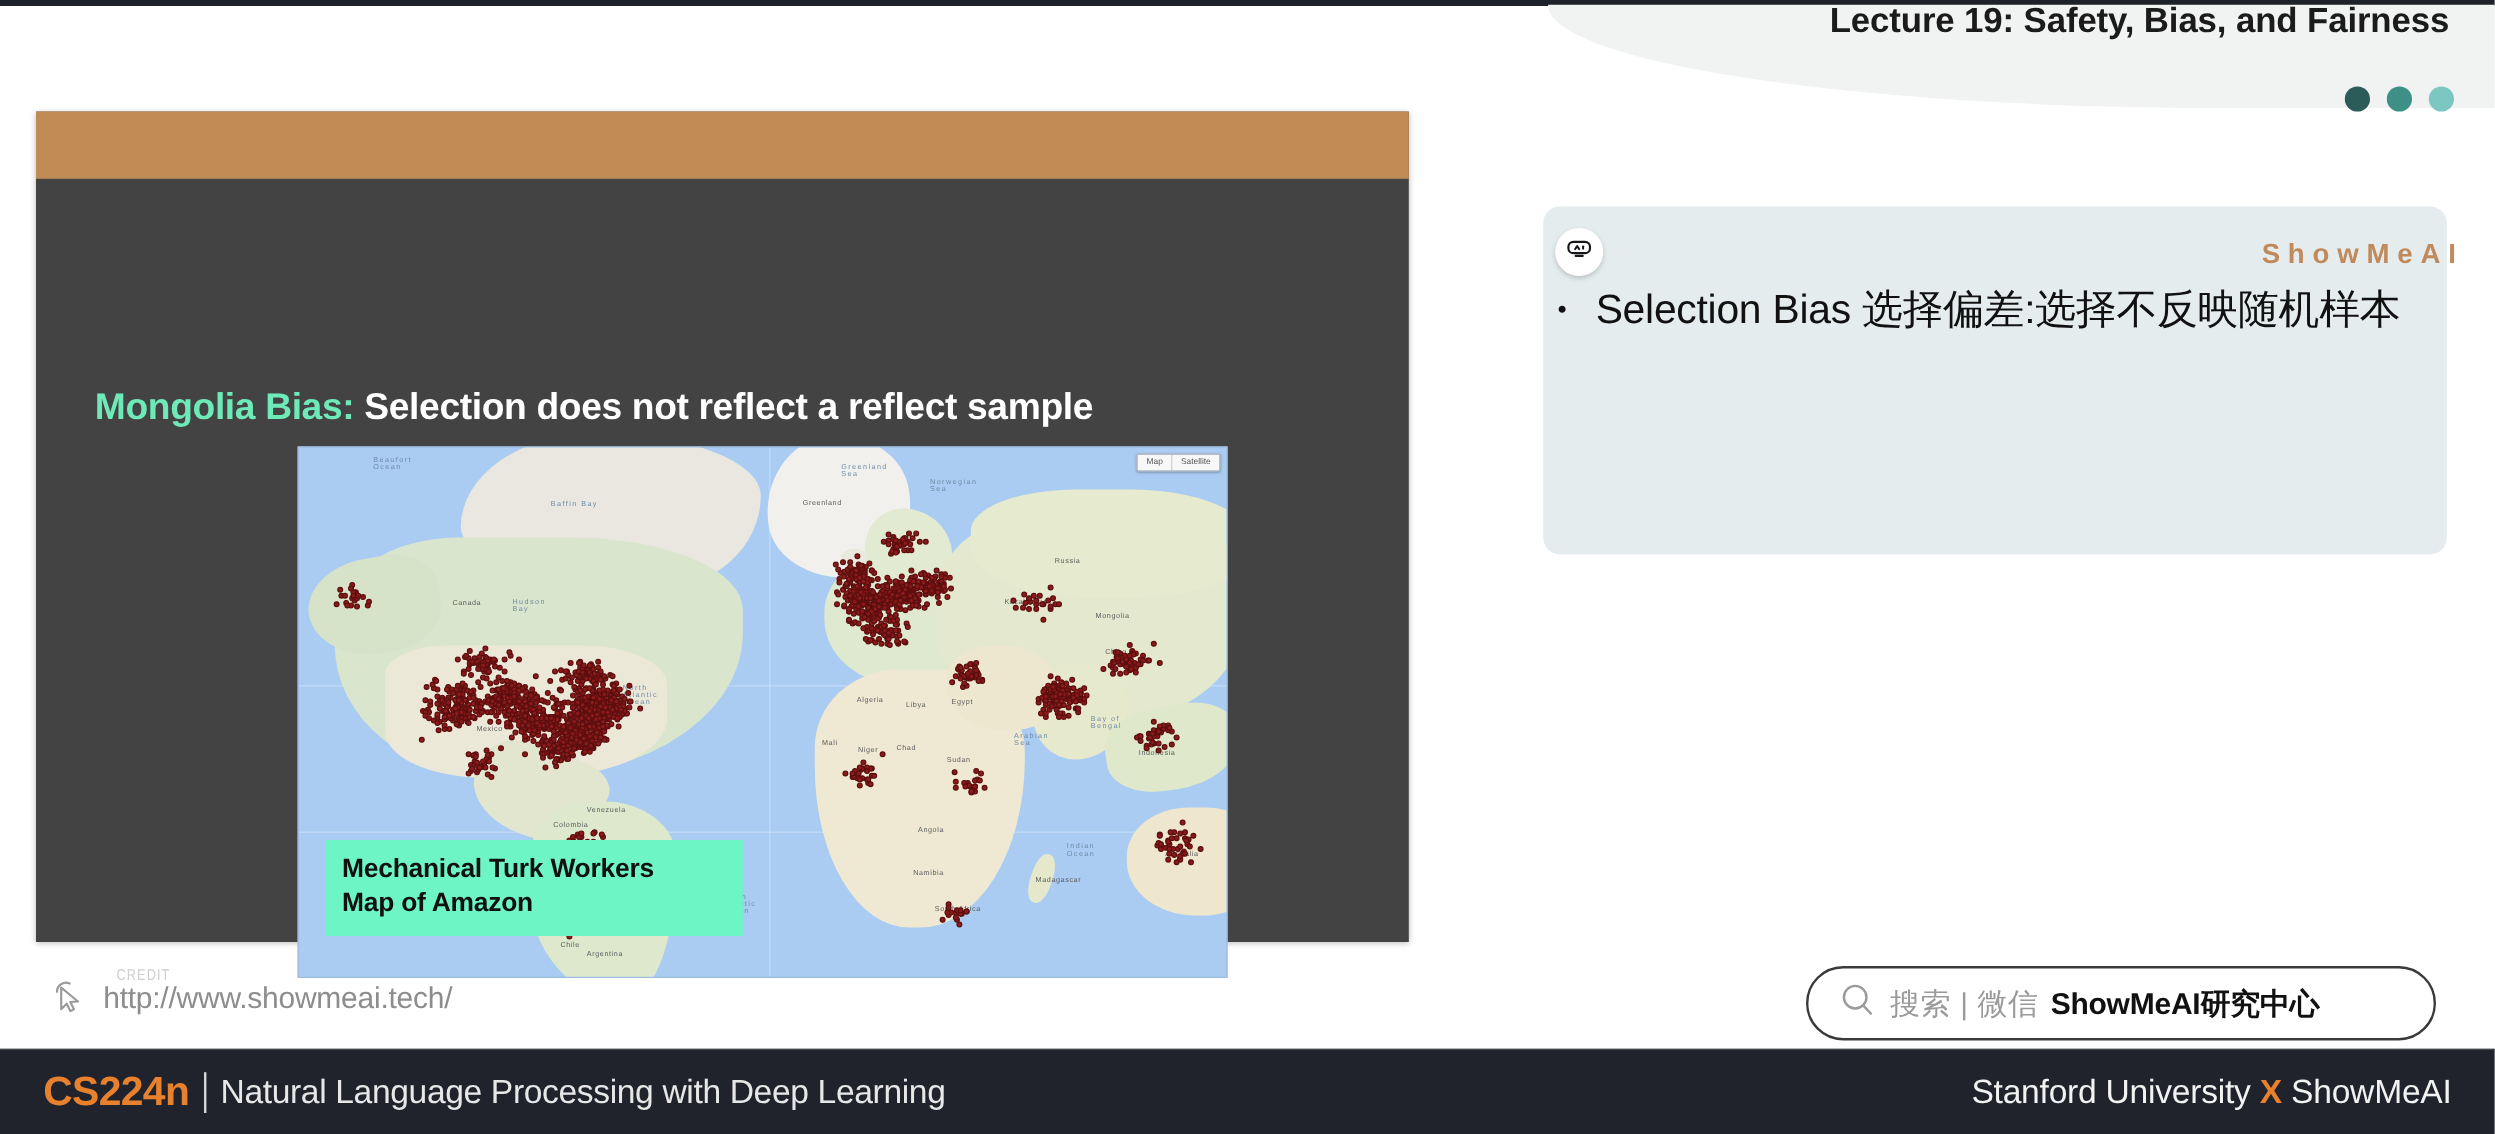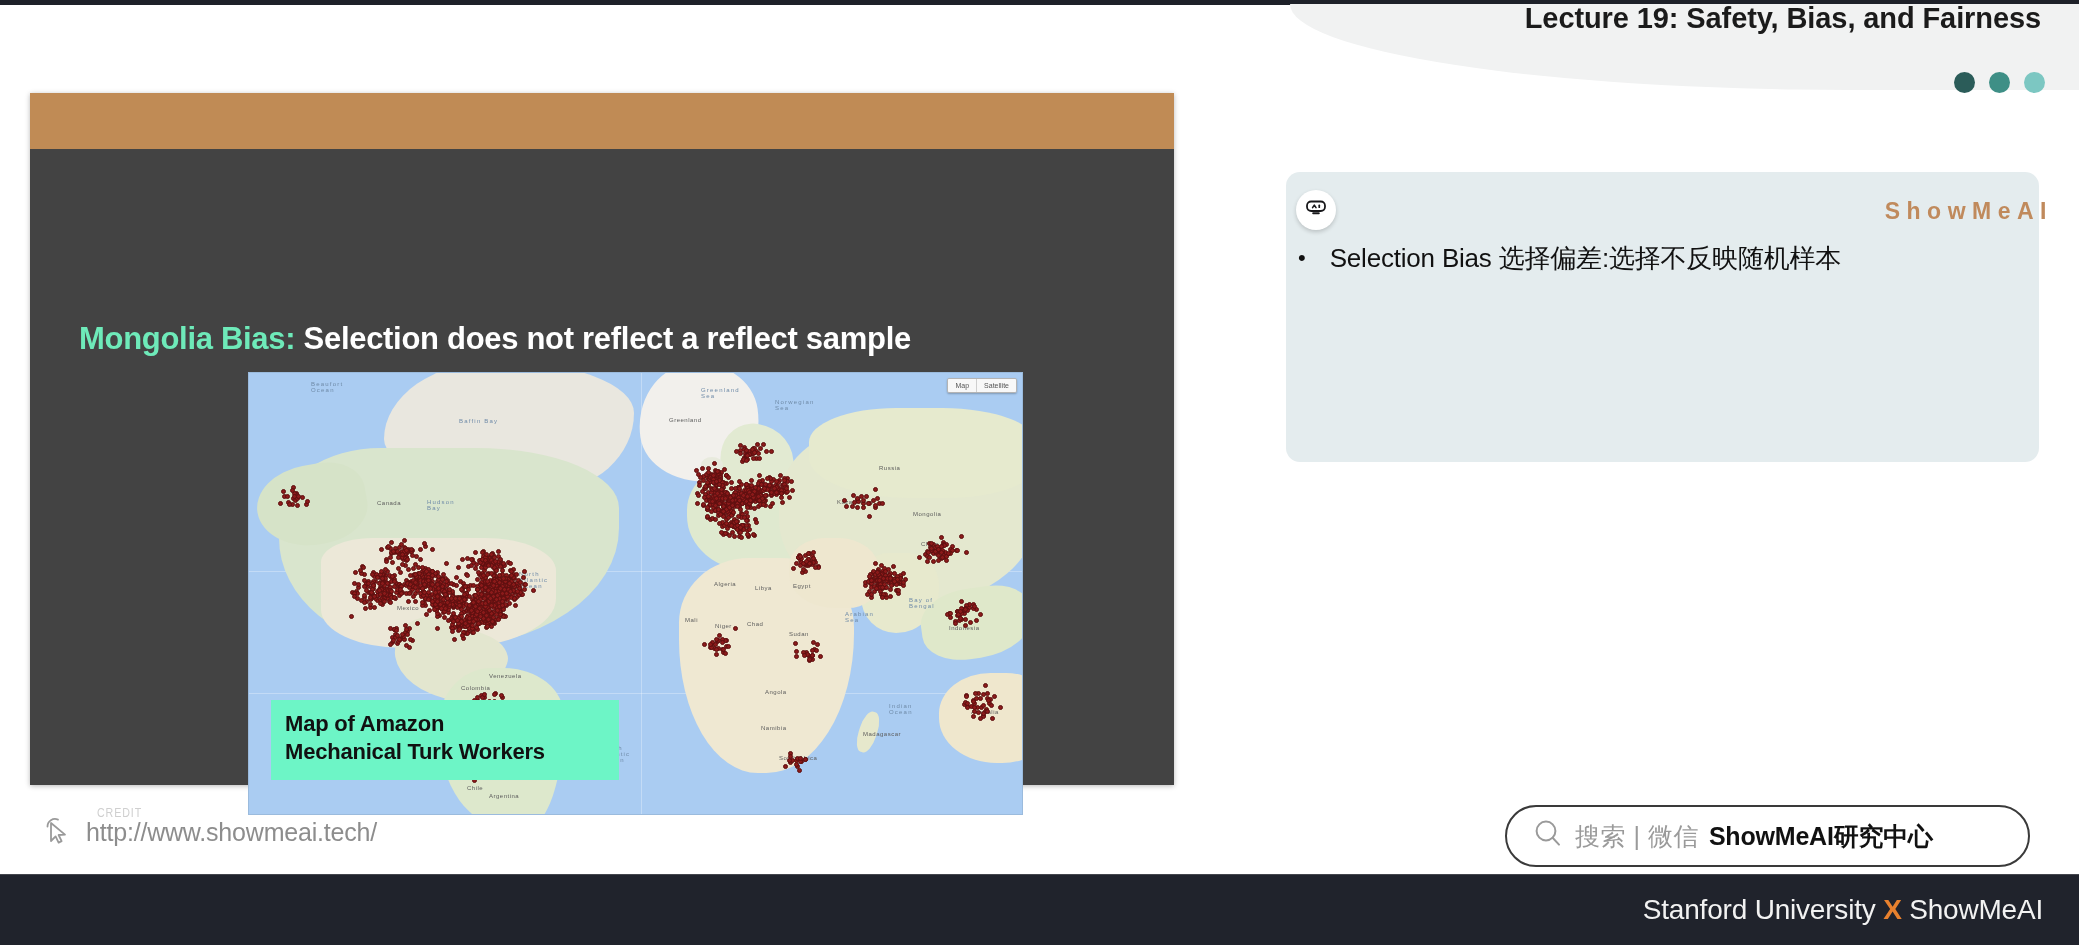--- a/index.html
+++ b/index.html
@@ -215,21 +215,21 @@
     display: flex;
     align-items: flex-start;
     gap: 24px;
   }
   .note-bullet {
     font-size: 22px;
     line-height: 30px;
     color: #111;
   }
   .note-text {
-    font-size: 26px;
+    font-size: 34px;
     color: #111111;
     line-height: 30px;
     letter-spacing: -0.2px;
   }
 
   
   .url-row {
     position: absolute;
     left: 42px; top: 814px;
     display: flex;
@@ -2657,22 +2657,22 @@
           <div class="marker" style="left:616.9px;top:128.4px"></div>
         </div>
     </div>
     <div class="map-ctrl">
       <span>Map</span>
       <span>Satellite</span>
     </div>
   </div>
 
   <div class="map-caption">
+    <div>Mechanical Turk Workers</div>
     <div>Map of Amazon</div>
-    <div>Mechanical Turk Workers</div>
   </div>
 
   <div class="credit-label">CREDIT</div>
 </div>
 
 <div class="note-panel"></div>
 <div class="note-badge">
   <span>
     <svg width="26" height="26" viewBox="0 0 26 26">
       <rect x="4" y="6.5" width="18" height="9.5" rx="4.2" ry="4.2" fill="none" stroke="#17171a" stroke-width="1.8"></rect>
@@ -2705,16 +2705,21 @@
     <svg width="34" height="34" viewBox="0 0 34 34">
       <circle cx="15" cy="14" r="9.4" fill="none" stroke="#9a9a9a" stroke-width="2"></circle>
       <line x1="21.6" y1="20.8" x2="28" y2="27.6" stroke="#9a9a9a" stroke-width="2" stroke-linecap="round"></line>
     </svg>
   </span>
   <span class="search-placeholder" title="搜索 | 微信">搜索 | 微信</span>
   <span class="search-brand">ShowMeAI研究中心</span>
 </div>
 
 <div class="footer">
+  <div class="footer-left">
+    <span class="footer-course">CS224n</span>
+    <span class="footer-div"></span>
+    <span class="footer-sub">Natural Language Processing with Deep Learning</span>
+  </div>
   <div class="footer-right">
     <span>Stanford University </span><span class="x">X</span><span> ShowMeAI</span>
   </div>
 </div>
 
 </body></html>

